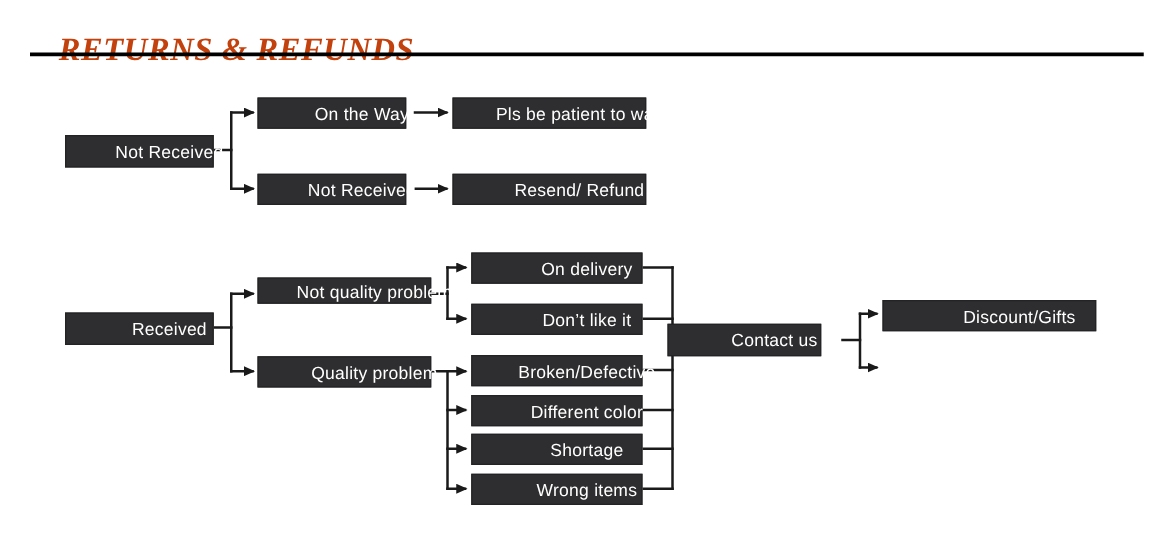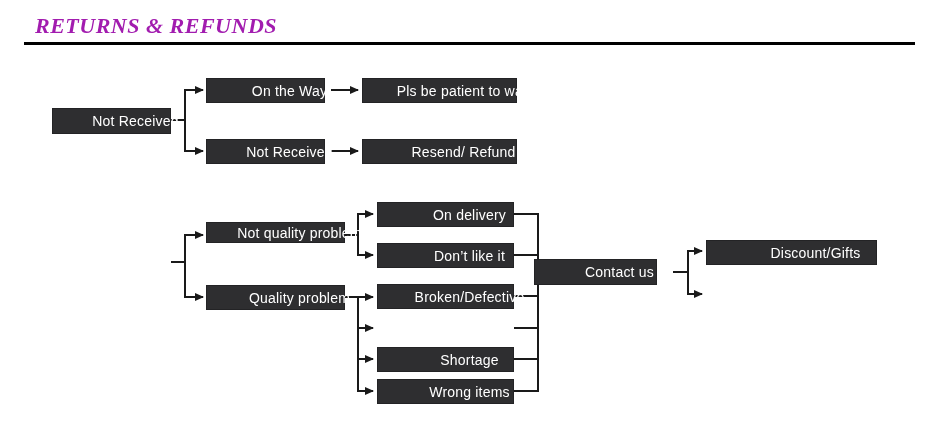--- a/index.html
+++ b/index.html
@@ -1,23 +1,23 @@
 <!DOCTYPE html>
 <html><head>
 <meta charset="utf-8">
 <style>
   html,body { margin:0; padding:0; background:#ffffff; }
   .canvas {
     position:relative; width:930px; height:432px; background:#ffffff;
     font-family:"Liberation Sans", sans-serif; overflow:hidden;
   }
   .page-title {
-    position:absolute; left:31px; top:9px; margin:4px;
+    position:absolute; left:31px; top:9px; margin:16px;
     font-family:"Liberation Serif", serif; font-style:italic; font-weight:bold;
-    font-size:22px; letter-spacing:0.5px; color:#a21caf; white-space:nowrap;
+    font-size:26px; letter-spacing:0.5px; color:#c2410c; white-space:nowrap;
   }
   .title-rule {
     position:absolute; left:24px; top:42px; width:891px; height:3px; background:#000;
   }
   .node {
     position:absolute; background:#2e2e30; color:#ffffff;
     display:flex; align-items:center; justify-content:center;
     font-size:14px; line-height:1; letter-spacing:0.2px;
     box-sizing:border-box; white-space:nowrap; border:1px solid #232325;padding-left:48px;
   }
@@ -77,25 +77,27 @@
       <line x1="687" y1="294" x2="702" y2="294" marker-end="url(#arr)"></line>
     </g>
   </svg>
 
   <div class="node" style="left:52px;  top:108px; width:119px; height:26px">Not Received</div>
   <div class="node" style="left:206px; top:78px;  width:119px; height:25px">On the Way</div>
   <div class="node" style="left:206px; top:139px; width:119px; height:25px">Not Received</div>
   <div class="node" style="left:362px; top:78px;  width:155px; height:25px">Pls be patient to wait</div>
   <div class="node" style="left:362px; top:139px; width:155px; height:25px">Resend/ Refund</div>
 
+  <div class="node" style="left:52px;  top:250px; width:119px; height:26px">Received</div>
   <div class="node" style="left:206px; top:222px; width:139px; height:21px">Not quality problem</div>
   <div class="node" style="left:206px; top:285px; width:139px; height:25px">Quality problem</div>
 
   <div class="node" style="left:377px; top:202px; width:137px; height:25px">On delivery</div>
   <div class="node" style="left:377px; top:243px; width:137px; height:25px">Don’t like it</div>
   <div class="node" style="left:377px; top:284px; width:137px; height:25px">Broken/Defective</div>
+  <div class="node" style="left:377px; top:316px; width:137px; height:25px">Different color</div>
   <div class="node" style="left:377px; top:347px; width:137px; height:25px">Shortage</div>
   <div class="node" style="left:377px; top:379px; width:137px; height:25px">Wrong items</div>
 
   <div class="node" style="left:534px; top:259px; width:123px; height:26px">Contact us</div>
   <div class="node" style="left:706px; top:240px; width:171px; height:25px">Discount/Gifts</div>
 
 </div>
 
 </body></html>

